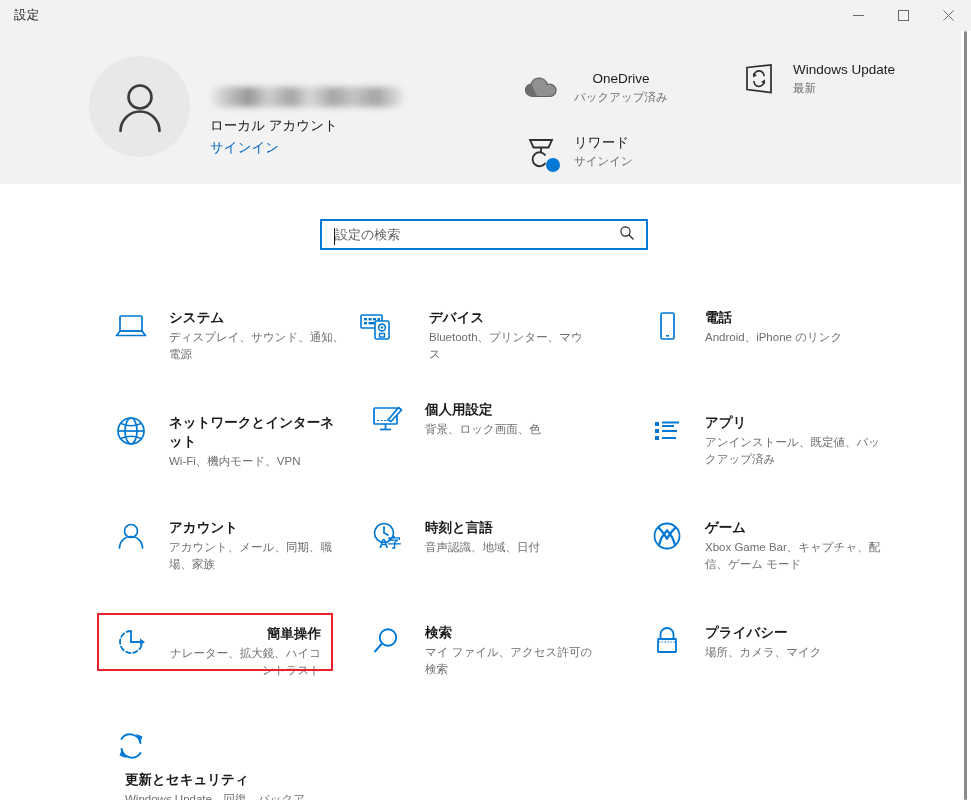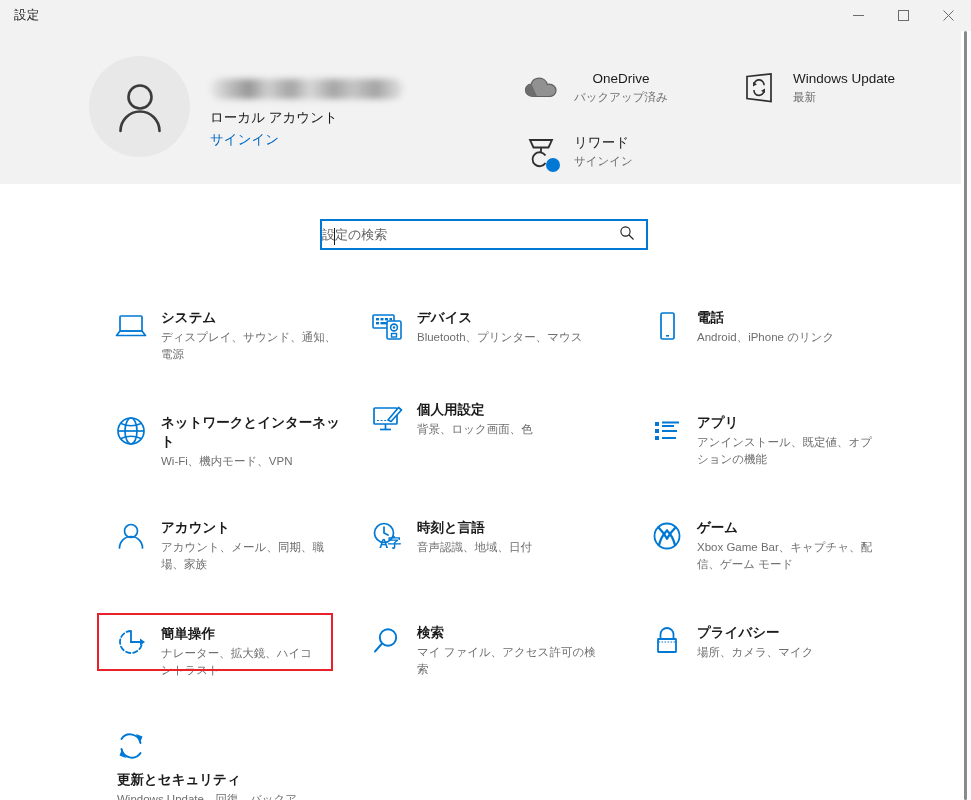--- a/index.html
+++ b/index.html
@@ -60,21 +60,21 @@
     top: 31px; left: 0;
     width: 961px;
     height: 153px;
     background: #f2f2f2;
   }
   .account {
     position: absolute;
     left: 89px;
     top: 25px;
     display: flex;
-    align-items: center;
+    align-items: flex-end;
   }
   .avatar {
     width: 101px;
     height: 101px;
     border-radius: 50%;
     background: #e8e8e8;
     display: flex;
     align-items: center;
     justify-content: center;
     flex: none;
@@ -176,20 +176,21 @@
   }
   .search-caret {
     position: absolute;
     left: 12px;
     top: 7px;
     width: 1px;
     height: 17px;
     background: #1b1b1b;
   }
   .search-placeholder {
+    margin-left: 13px;
     font-size: 13px;
     color: #5f5f5f;
   }
   .search-icon {
     position: absolute;
     right: 11px;
     top: 50%;
     transform: translateY(-50%);
     color: #1b1b1b;
   }
@@ -213,37 +214,38 @@
   .tile-icon {
     width: 44px;
     height: 40px;
     flex: none;
     display: flex;
     align-items: flex-start;
     justify-content: center;
     padding-top: 2px;
     color: #0078d4;
   }
-  .tile-text { margin-left: 8px; }
+  .tile-text { margin-left: 16px; }
   .tile-title {
     font-size: 13.5px;
     color: #1b1b1b;
     line-height: 19px;
     font-weight: 600;
   }
   .tile-sub {
     font-size: 11.5px;
     color: #6e6e6e;
     line-height: 17px;
     margin-top: 2px;
     max-width: 190px;
   }
   .tile.highlighted {
     outline: 2px solid #e8212a;
     outline-offset: 0;
+    text-align: right;
   }
 
   
   .scrollbar-track {
     position: absolute;
     top: 31px;
     right: 0;
     width: 11px;
     height: 769px;
     background: transparent;
@@ -309,21 +311,21 @@
             <path d="M9.5 20.5 C4.5 20.5 1.5 17.5 1.5 14 C1.5 10.8 4 8.2 7.2 8 C8.3 4.6 11.5 2.2 15.3 2.2 C19.2 2.2 22.5 4.9 23.3 8.5 C23.9 8.3 24.5 8.2 25.2 8.2 C29 8.2 32 11 32 14.4 C32 17.8 29 20.5 25.2 20.5 Z" fill="#919191" stroke="#5f5f5f" stroke-width="1.2"></path>
             <path d="M9.5 20.5 C4.5 20.5 1.5 17.5 1.5 14 C1.5 10.8 4 8.2 7.2 8 C9 10.5 12 19 13.5 20.5 Z" fill="#6d6d6d"></path>
           </svg>
         </div>
         <div class="svc-text">
           <div class="svc-title">OneDrive</div>
           <div class="svc-sub">バックアップ済み</div>
         </div>
       </div>
 
-      <div class="svc" style="left:219px; top:18px;">
+      <div class="svc" style="left:219px; top:9px;">
         <div class="svc-icon">
           <svg width="32" height="30" viewBox="0 0 32 30">
             <path d="M3 3.5 L27 1 L27 28.5 L3 25.5 Z" fill="none" stroke="#2f2f2f" stroke-width="1.7"></path>
             <path d="M10 11.5 A5 5 0 0 1 20 12.3" fill="none" stroke="#2f2f2f" stroke-width="1.6"></path>
             <path d="M20 17.8 A5 5 0 0 1 10 17" fill="none" stroke="#2f2f2f" stroke-width="1.6"></path>
             <polygon points="9,9 13,11.2 9,13.4" fill="#2f2f2f"></polygon>
             <polygon points="21,20 17,17.8 21,15.6" fill="#2f2f2f"></polygon>
           </svg>
         </div>
         <div class="svc-text">
@@ -371,21 +373,21 @@
           <rect x="7" y="6" width="22" height="15" rx="1" fill="none" stroke="#0078d4" stroke-width="1.7"></rect>
           <path d="M3.5 25.5 L32.5 25.5 L29 21 L7 21 Z" fill="none" stroke="#0078d4" stroke-width="1.7" stroke-linejoin="round"></path>
         </svg>
       </div>
       <div class="tile-text">
         <div class="tile-title">システム</div>
         <div class="tile-sub">ディスプレイ、サウンド、通知、電源</div>
       </div>
     </div>
 
-    <div class="tile" style="left:256px; top:0px;">
+    <div class="tile" style="left:244px; top:0px;gap:16px;">
       <div class="tile-icon">
         <svg width="36" height="32" viewBox="0 0 36 32">
           <rect x="4" y="5" width="21" height="13" rx="1" fill="none" stroke="#0078d4" stroke-width="1.6"></rect>
           <rect x="7" y="8" width="3" height="2.4" fill="#0078d4"></rect>
           <rect x="11.5" y="8" width="3" height="2.4" fill="#0078d4"></rect>
           <rect x="16" y="8" width="3" height="2.4" fill="#0078d4"></rect>
           <rect x="20.5" y="8" width="2.5" height="2.4" fill="#0078d4"></rect>
           <rect x="7" y="12" width="3" height="2.4" fill="#0078d4"></rect>
           <rect x="11.5" y="12" width="8" height="2.4" fill="#0078d4"></rect>
           <rect x="18" y="11" width="14" height="18" rx="1.5" fill="#ffffff" stroke="#0078d4" stroke-width="1.6"></rect>
@@ -453,21 +455,21 @@
           <rect x="6" y="14" width="4" height="4" fill="#0078d4"></rect>
           <rect x="6" y="21" width="4" height="4" fill="#0078d4"></rect>
           <line x1="13" y1="7.5" x2="30" y2="7.5" stroke="#0078d4" stroke-width="2"></line>
           <line x1="13" y1="11" x2="25" y2="11" stroke="#0078d4" stroke-width="2"></line>
           <line x1="13" y1="16" x2="28" y2="16" stroke="#0078d4" stroke-width="2"></line>
           <line x1="13" y1="23" x2="27" y2="23" stroke="#0078d4" stroke-width="2"></line>
         </svg>
       </div>
       <div class="tile-text">
         <div class="tile-title">アプリ</div>
-        <div class="tile-sub">アンインストール、既定値、オプションの機能</div>
+        <div class="tile-sub">アンインストール、既定値、バックアップ済み</div>
       </div>
     </div>
 
     <div class="tile" style="left:0px; top:210px;">
       <div class="tile-icon">
         <svg width="36" height="32" viewBox="0 0 36 32">
           <circle cx="18" cy="11" r="6.5" fill="none" stroke="#0078d4" stroke-width="1.7"></circle>
           <path d="M6.5 28 A11.5 11.5 0 0 1 29.5 28" fill="none" stroke="#0078d4" stroke-width="1.7" stroke-linecap="round"></path>
         </svg>
       </div>

